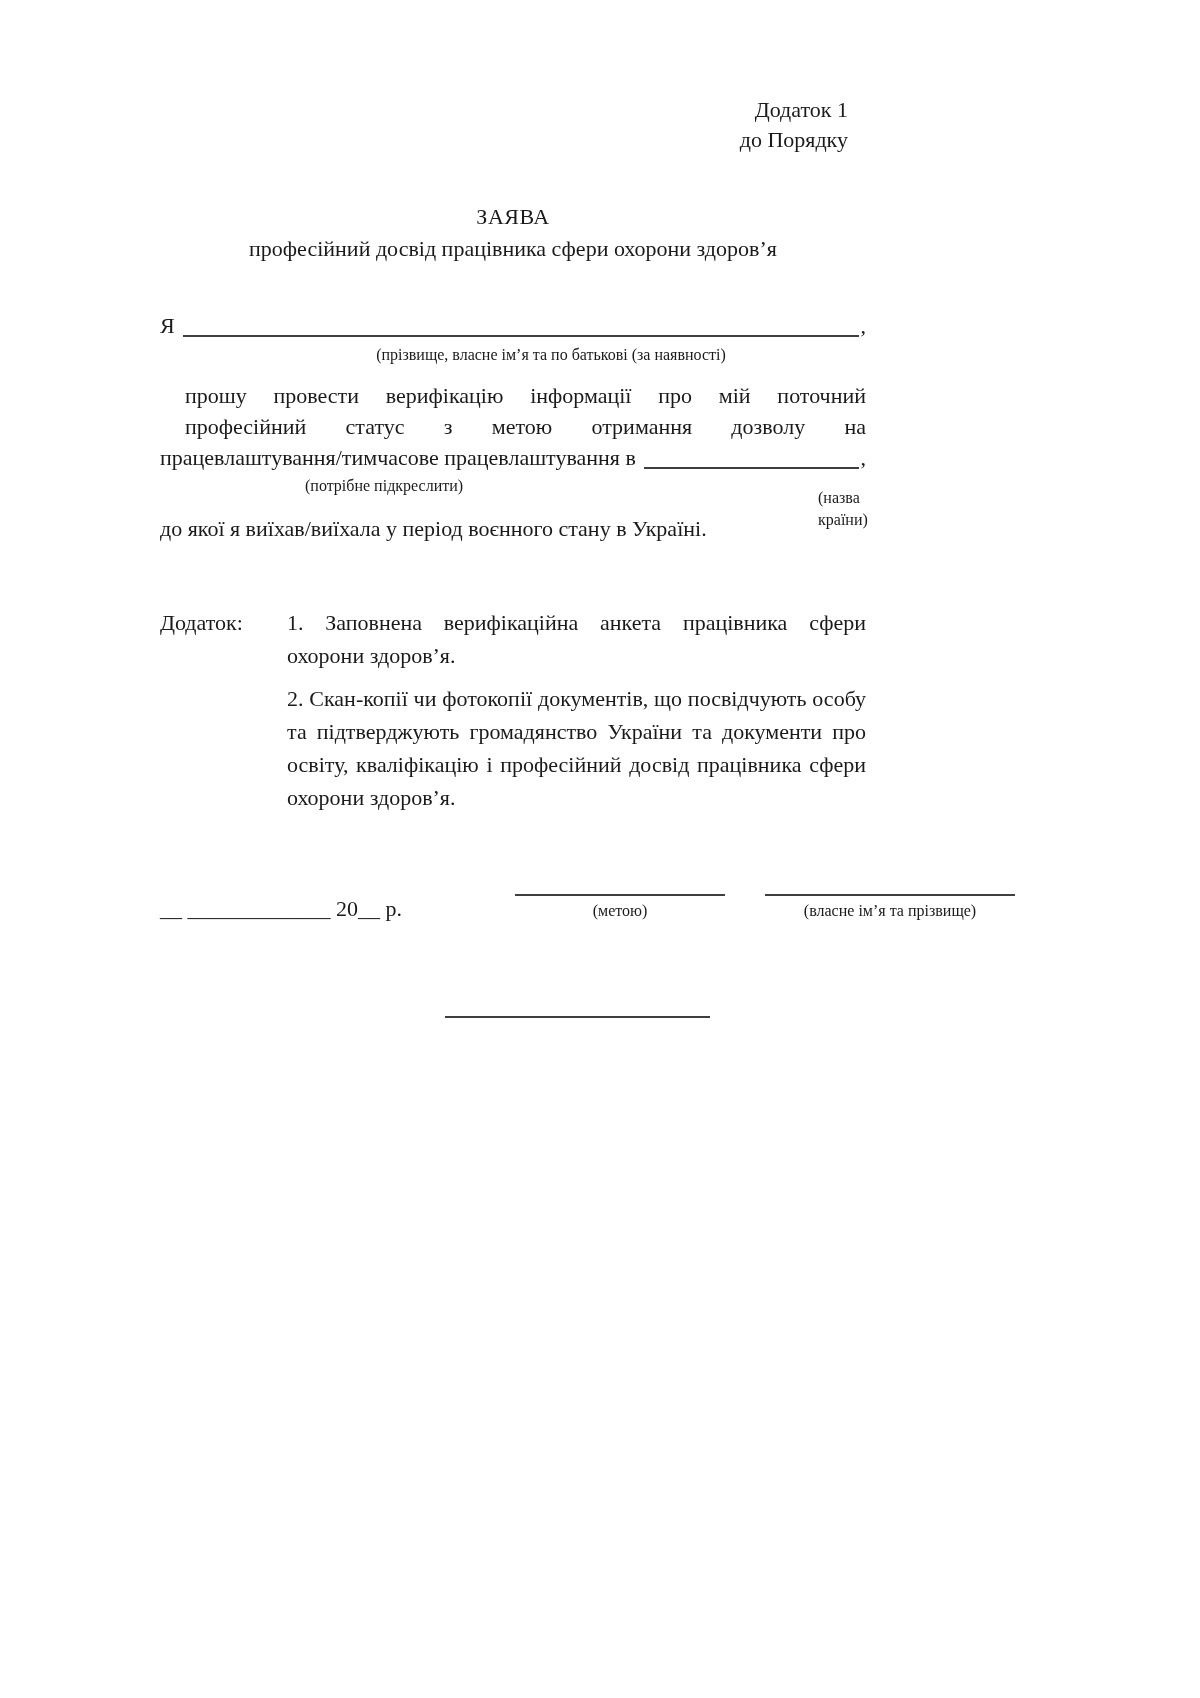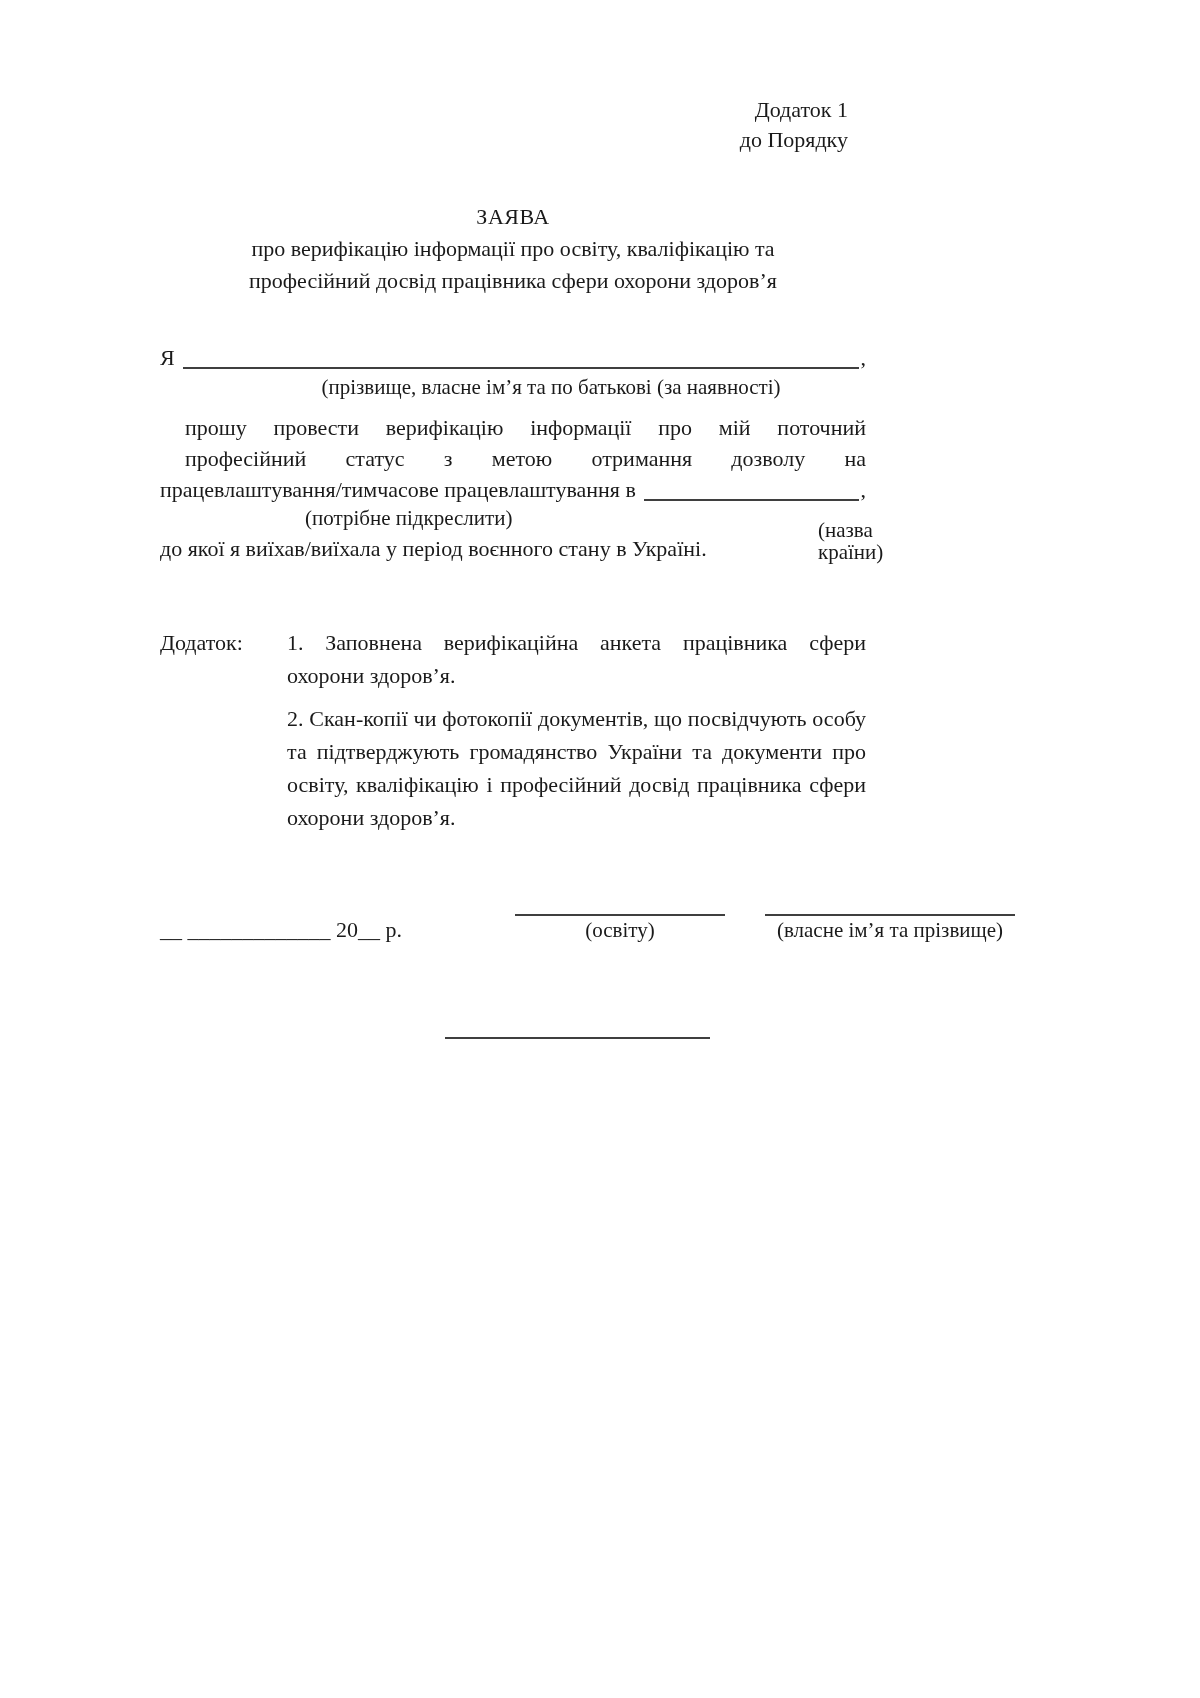--- a/index.html
+++ b/index.html
@@ -30,21 +30,21 @@
     display: flex;
     align-items: stretch;
     line-height: 30px;
   }
   .blank {
     flex: 1;
     border-bottom: 2px solid #3f3f3f;
     margin: 0 2px 4px 8px;
   }
   .caption {
-    font-size: 21px;
+    font-size: 16px;
     color: #1a1a1a;
     line-height: 22px;
   }
   .name-caption {
     text-align: center;
     padding-left: 76px;
     margin-top: 3px;
   }
   .para { line-height: 31px; }
   .para-just {
@@ -58,21 +58,21 @@
     display: flex;
     align-items: stretch;
   }
   .captions-row {
     position: relative;
     height: 26px;
     margin-top: 2px;
   }
   .cap-underline { position: absolute; left: 145px; top: 0; text-align: center; }
   .cap-country  { position: absolute; left: 658px; top: 12px; }
-  .para-last { margin-top: 0; }
+  .para-last { margin-top: 12px; }
   .attachments {
     margin-top: 62px;
     display: flex;
   }
   .att-label { width: 127px; flex: 0 0 127px; line-height: 33px; }
   .att-items { flex: 1; }
   .att-item {
     line-height: 33px;
     text-align: justify;
     text-justify: inter-word;
@@ -104,21 +104,20 @@
 
 <div class="page">
 
   <div class="annex">
     <div>Додаток 1</div>
     <div>до Порядку</div>
   </div>
 
   <div class="title-block">
     <div class="title-heading">ЗАЯВА</div>
-    <div>про верифікацію інформації про освіту, кваліфікацію та</div>
     <div>професійний досвід працівника сфери охорони здоров’я</div>
   </div>
 
   <div class="name-row">
     <span>Я</span>
     <span class="blank"></span>
     <span>,</span>
   </div>
   <div class="caption name-caption">(прізвище, власне ім’я та по батькові (за наявності)</div>
 
@@ -143,21 +142,21 @@
     <div class="att-items">
       <div class="att-item">1. Заповнена верифікаційна анкета працівника сфери охорони здоров’я.</div>
       <div class="att-item">2. Скан-копії чи фотокопії документів, що посвідчують особу та підтверджують громадянство України та документи про освіту, кваліфікацію і професійний досвід працівника сфери охорони здоров’я.</div>
     </div>
   </div>
 
   <div class="sign-row">
     <div class="date-cell">__ _____________ 20__ р.</div>
     <div class="sig-cell">
       <div class="blank-line"></div>
-      <span class="caption">(освіту)</span>
+      <span class="caption">(метою)</span>
     </div>
     <div class="name-cell">
       <div class="blank-line"></div>
       <span class="caption">(власне ім’я та прізвище)</span>
     </div>
   </div>
 
   <div class="bottom-line"></div>
 
 </div>

